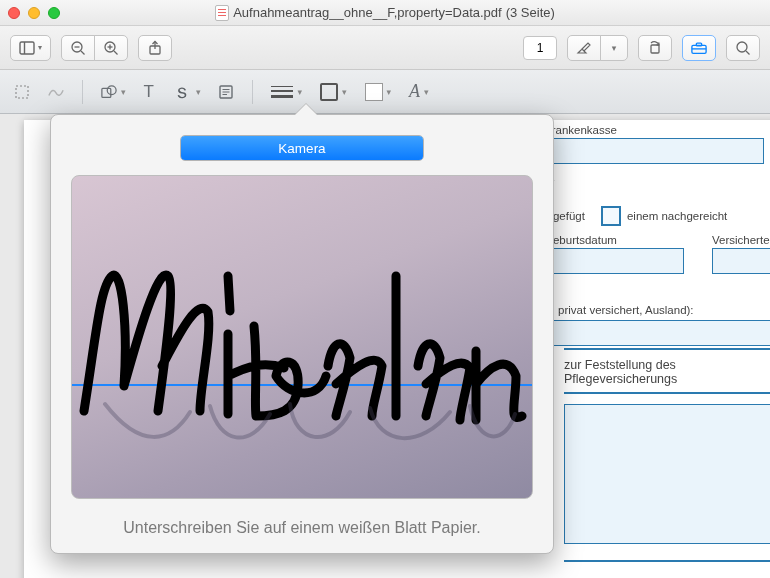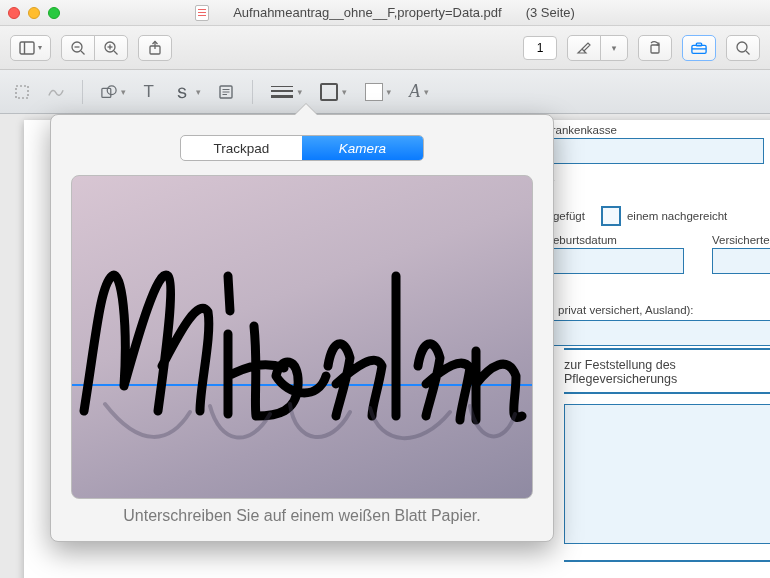--- a/index.html
+++ b/index.html
@@ -4,21 +4,21 @@
 <style>
   * { box-sizing: border-box; margin: 0; padding: 0; }
   html, body { width: 770px; height: 578px; overflow: hidden; font-family: -apple-system, "Helvetica Neue", Arial, sans-serif; background:#fff; }
   
   .titlebar { height: 26px; background: linear-gradient(#f6f6f6,#e8e8e8); display:flex; align-items:center; padding:0 8px; border-bottom:1px solid #d0d0d0; position:relative; }
   .traffic { display:flex; gap:8px; }
   .dot { width:12px; height:12px; border-radius:50%; }
   .dot.red { background:#ff5f57; border:1px solid #e0443e;}
   .dot.yellow { background:#ffbd2e; border:1px solid #dea123;}
   .dot.green { background:#28c940; border:1px solid #1aab29;}
-  .title { position:absolute; left:0; right:0; text-align:center; font-size:13px; color:#4a4a4a; display:flex; align-items:center; justify-content:center; gap:24px; pointer-events:none;}
+  .title { position:absolute; left:0; right:0; text-align:center; font-size:13px; color:#4a4a4a; display:flex; align-items:center; justify-content:center; gap:4px; pointer-events:none;}
   .file-icon { width:14px; height:16px; background:#fff; border:1px solid #bbb; border-radius:2px; position:relative; display:inline-block;}
   .file-icon::after{content:"";position:absolute;top:3px;left:2px;right:2px;height:1px;background:#e66;box-shadow:0 3px 0 #e66,0 6px 0 #e66;}
   
   .toolbar1 { height:44px; background:linear-gradient(#f3f3f3,#e6e6e6); border-bottom:1px solid #c9c9c9; display:flex; align-items:center; padding:0 10px; gap:10px;}
   .tb-btn { height:26px; min-width:34px; padding:0 8px; background:linear-gradient(#fefefe,#f2f2f2); border:1px solid #c4c4c4; border-radius:5px; display:flex; align-items:center; justify-content:center; color:#555; font-size:14px;}
   .tb-btn.narrow{min-width:28px;}
   .tb-group { display:flex; }
   .tb-group .tb-btn{border-radius:0;margin-left:-1px;}
   .tb-group .tb-btn:first-child{border-radius:5px 0 0 5px;margin-left:0;}
   .tb-group .tb-btn:last-child{border-radius:0 5px 5px 0;}
@@ -44,26 +44,26 @@
   .field { border:1px solid #2a7ab0; background:#eaf4fb; height:26px; margin-top:2px; }
   .lbl { color:#444; font-size:11.5px;}
   .row { display:flex; gap:6px; align-items:center;}
   .chk { width:20px; height:20px; border:2px solid #2a7ab0; background:#f3f9fe;}
   .section-line { position:absolute; left:540px; right:0; border-top:2px solid #2a7ab0;}
   
   .popover { position:absolute; left:50px; top:114px; width:504px; background:#f4f4f4; border:1px solid #b9b9b9; border-radius:8px; box-shadow:0 10px 28px rgba(0,0,0,.35); padding:20px 20px 16px; }
   .popover::before{content:"";position:absolute;top:-11px;left:244px;width:0;height:0;border-left:11px solid transparent;border-right:11px solid transparent;border-bottom:11px solid #f4f4f4;filter:drop-shadow(0 -1px 0 #b9b9b9);}
   .seg { width:244px; height:26px; margin:0 auto 14px; display:flex; border:1px solid #b4b4b4; border-radius:5px; overflow:hidden; background:#fff;}
   .seg button { flex:1; border:none; background:transparent; font-size:13.5px; color:#333; cursor:pointer;}
-  .seg button.active { background:linear-gradient(#3ea2ff,#0a7bff); color:#fff;font-style:italic; }
+  .seg button.active { background:linear-gradient(#3ea2ff,#0a7bff); color:#fff; }
   .camera { width:100%; height:324px; border-radius:8px; border:1px solid #bdbdbd; background:linear-gradient(160deg,#d8c6d3 0%,#c2b4c4 40%,#a79db2 70%,#8f8aa2 100%); position:relative; overflow:hidden;}
   .baseline { position:absolute; left:0; right:0; top:208px; height:2px; background:#1f87ff;}
   .sig-svg { position:absolute; left:6px; top:40px; width:452px; height:230px;}
   .sig-shadow { position:absolute; left:28px; top:218px; width:420px; height:70px; opacity:.35;}
-  .help { text-align:center; color:#7a7a7a; font-size:16px; margin-top:8px;}
+  .help { text-align:center; color:#7a7a7a; font-size:16px; margin-top:20px;}
   
   svg.icon{width:16px;height:16px;display:block;}
 </style>
 </head>
 <body>
 
 <div class="titlebar">
   <div class="traffic">
     <div class="dot red"></div>
     <div class="dot yellow"></div>
@@ -227,21 +227,20 @@
     <div class="lbl" style="position:absolute;left:540px;top:238px;font-size:12.5px">zur Feststellung des Pflegeversicherungs</div>
     <div class="section-line" style="top:272px"></div>
     <div class="field" style="position:absolute;left:540px;top:282px;width:230px;height:140px"></div>
     <div class="section-line" style="top:440px"></div>
   </div>
 
 </div>
 
 <div class="popover">
   <div class="seg">
-    <button>Trackpad</button>
     <button class="active">Kamera</button>
   </div>
   <div class="camera">
     <div class="baseline"></div>
 
     <svg class="sig-svg" viewBox="0 0 452 230">
       <path d="M6 195 C18 120,22 70,34 60 C44 52,50 110,46 170 C60 120,80 50,90 60 C98 68,86 150,80 195 M84 150 C100 120,120 80,130 96 C134 120,122 170,122 195 M150 60 L152 95 M150 118 C150 150,150 180,150 198 M150 160 C170 150,186 145,206 152 M176 110 C180 150,176 185,178 200 C200 200,218 196,220 170 C222 140,202 140,198 160 C210 180,240 185,248 160 M250 150 C254 124,266 120,272 142 C268 168,260 190,258 200 M258 168 C278 150,298 136,304 150 C300 174,294 190,294 200 M318 60 L318 200 M340 150 C344 124,356 120,362 142 C358 168,350 190,348 200 M348 168 C366 152,384 140,392 152 C388 176,382 196,382 204 M398 135 C398 165,398 190,398 204 M398 168 C412 150,430 138,438 160 C438 184,430 208,444 200" fill="none" stroke="#000" stroke-width="9" stroke-linecap="round" stroke-linejoin="round"></path>
     </svg>
 
     <svg class="sig-shadow" viewBox="0 0 420 70">

